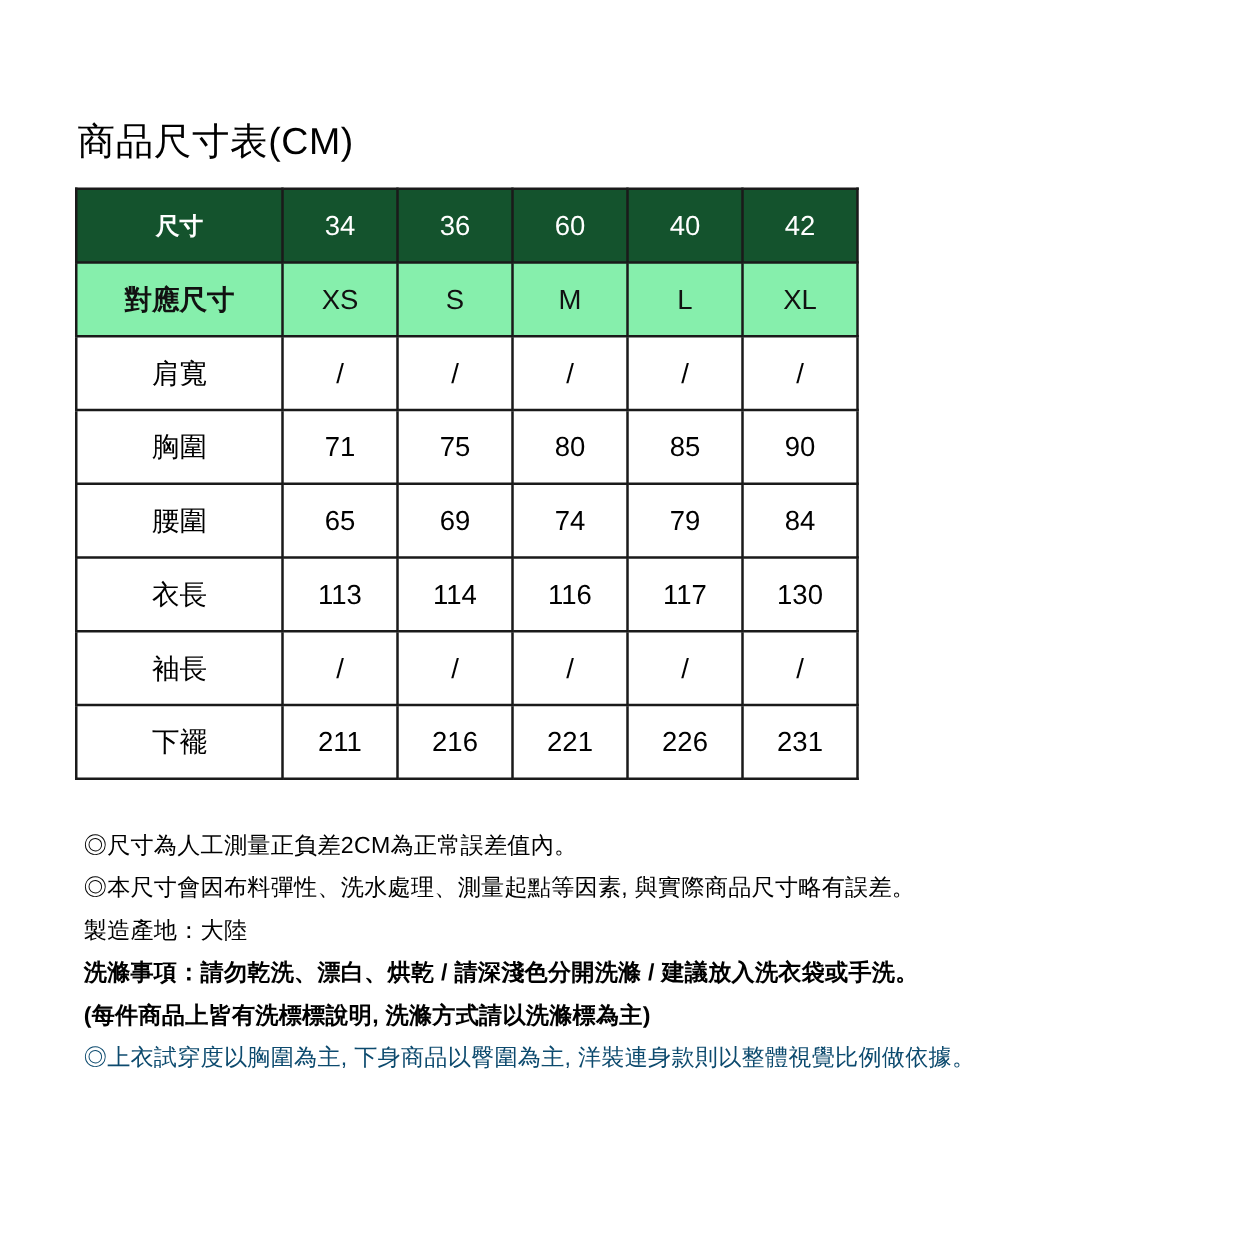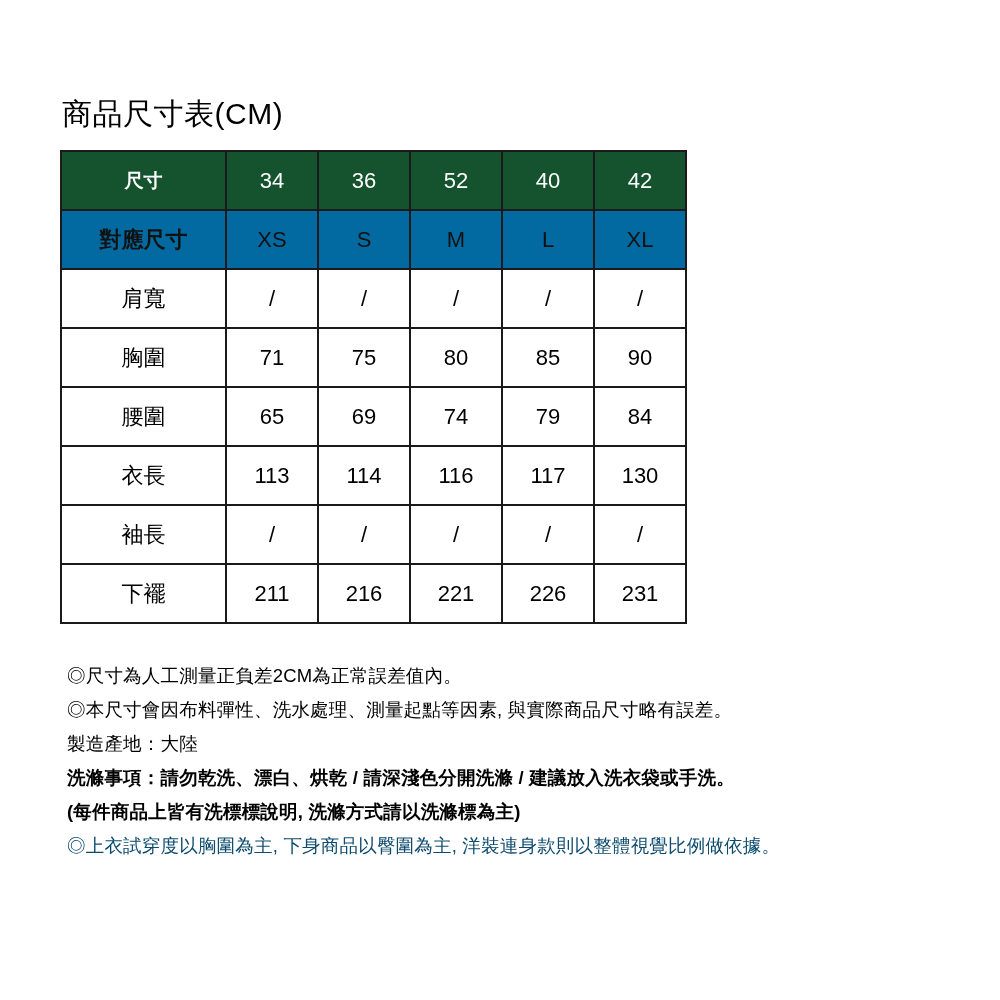--- a/index.html
+++ b/index.html
@@ -48,21 +48,21 @@
   tr.head-row th {
     background: #14532d;
     color: #ffffff;
     border-color: #1a1a1a;
   }
   tr.head-row th.first {
     font-weight: 700;
     font-size: 19px;
   }
   tr.sub-row td {
-    background: #0369a1;
+    background: #86efac;
     color: #111111;
   }
   tr.sub-row td.first {
     font-weight: 700;
   }
   tbody td.first {
     font-weight: 400;
   }
   .notes {
     margin-top: 40px;
@@ -95,21 +95,21 @@
       <col class="val-col">
       <col class="val-col">
       <col class="val-col">
       <col class="val-col">
     </colgroup>
     <thead>
       <tr class="head-row">
         <th class="first">尺寸</th>
         <th>34</th>
         <th>36</th>
-        <th>52</th>
+        <th>60</th>
         <th>40</th>
         <th>42</th>
       </tr>
     </thead>
     <tbody>
       <tr class="sub-row">
         <td class="first">對應尺寸</td>
         <td>XS</td>
         <td>S</td>
         <td>M</td>

